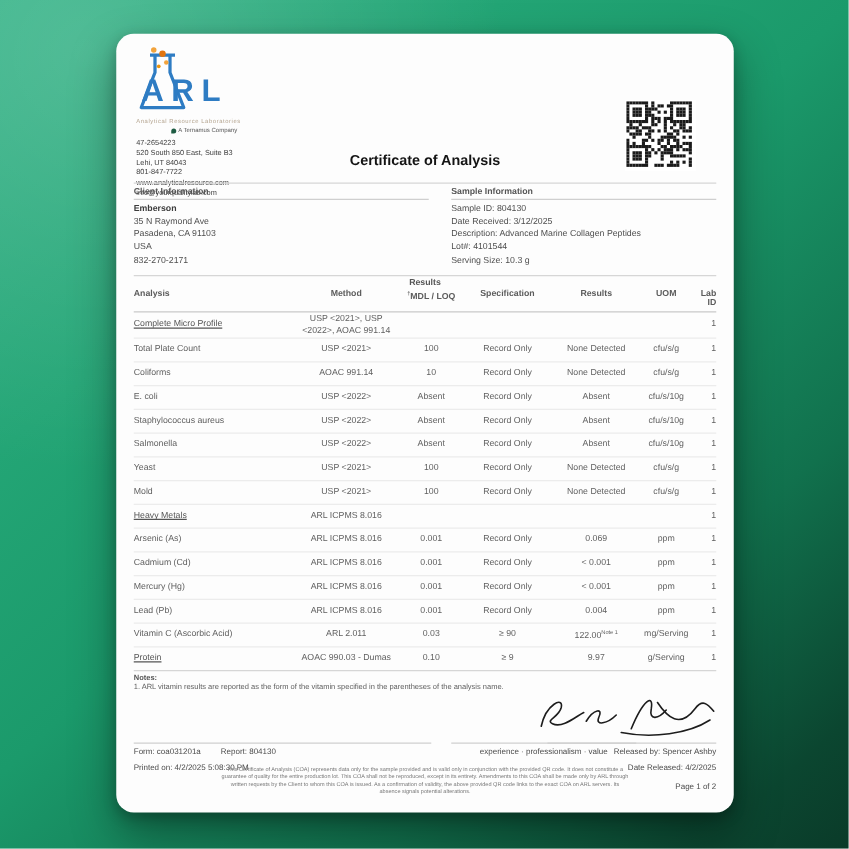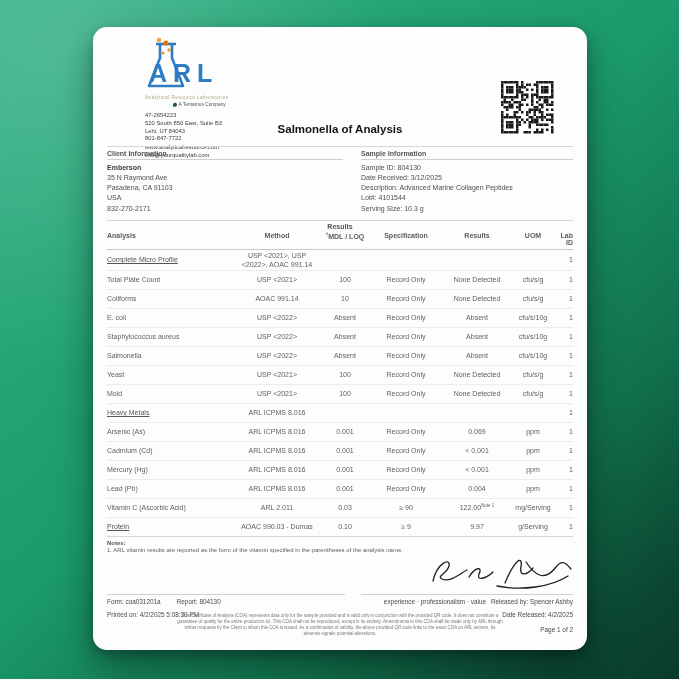--- a/index.html
+++ b/index.html
@@ -4,21 +4,21 @@
 <style>
   html,body{margin:0;padding:0;}
   body{width:679px;height:679px;overflow:hidden;font-family:"Liberation Sans",sans-serif;}
   .stage{position:relative;width:679px;height:679px;
     background:
       radial-gradient(circle at 10% 6%, rgba(255,255,255,.16), rgba(255,255,255,0) 38%),
       linear-gradient(138deg,#33b286 0%,#23a575 28%,#1b9a6b 48%,#11714d 74%,#0b4630 92%,#0a3b29 100%);}
   .paper{position:absolute;left:93px;top:27px;width:494px;height:623px;background:#fdfdfd;
     border-radius:14px;box-shadow:0 16px 36px rgba(0,0,0,.38),0 4px 10px rgba(0,0,0,.22);color:#4e4e4e;}
   
-  .logo-block{position:absolute;left:16px;top:9px;width:150px;margin-left:36px;}
+  .logo-block{position:absolute;left:16px;top:9px;width:150px;}
   .logo-art{position:relative;width:120px;height:58px;}
   .flask{position:absolute;left:0;top:0;}
   .logo-text{position:absolute;left:4px;top:23px;font-size:25px;font-weight:800;color:#2e7cc3;
     letter-spacing:6px;font-family:"Liberation Sans",sans-serif;}
   .logo-tagline{margin-top:1px;font-size:6px;letter-spacing:.6px;color:#b3a38e;white-space:nowrap;
     transform:scale(.78);transform-origin:left top;}
   .ternamus{margin-top:1px;margin-left:28px;font-size:6px;color:#555;white-space:nowrap;
     transform:scale(.8);transform-origin:left top;display:flex;align-items:center;gap:2px;}
   .tern-icon{display:inline-block;width:5px;height:5px;background:#1e5c43;border-radius:50% 50% 50% 0;}
   .contact{margin-top:3px;font-size:6.4px;line-height:1.38;color:#3f3f3f;transform:scale(.92);transform-origin:left top;}
@@ -87,21 +87,21 @@
       <div class="contact">
           <div class="contact-line">47-2654223</div>
           <div class="contact-line">520 South 850 East, Suite B3</div>
           <div class="contact-line">Lehi, UT 84043</div>
           <div class="contact-line">801-847-7722</div>
           <div class="contact-line">www.analyticalresource.com</div>
           <div class="contact-line">info@yourqualitylab.com</div>
         </div>
     </div>
 
-    <div class="title">Salmonella of Analysis</div>
+    <div class="title">Certificate of Analysis</div>
     <div class="qr"><svg width="52.5" height="52.5">
           <rect x="0" y="0" width="2.5" height="2.5" fill="#1a1a1a"></rect>
           <rect x="2.5" y="0" width="2.5" height="2.5" fill="#1a1a1a"></rect>
           <rect x="5" y="0" width="2.5" height="2.5" fill="#1a1a1a"></rect>
           <rect x="7.5" y="0" width="2.5" height="2.5" fill="#1a1a1a"></rect>
           <rect x="10" y="0" width="2.5" height="2.5" fill="#1a1a1a"></rect>
           <rect x="12.5" y="0" width="2.5" height="2.5" fill="#1a1a1a"></rect>
           <rect x="15" y="0" width="2.5" height="2.5" fill="#1a1a1a"></rect>
           <rect x="20" y="0" width="2.5" height="2.5" fill="#1a1a1a"></rect>
           <rect x="35" y="0" width="2.5" height="2.5" fill="#1a1a1a"></rect>

